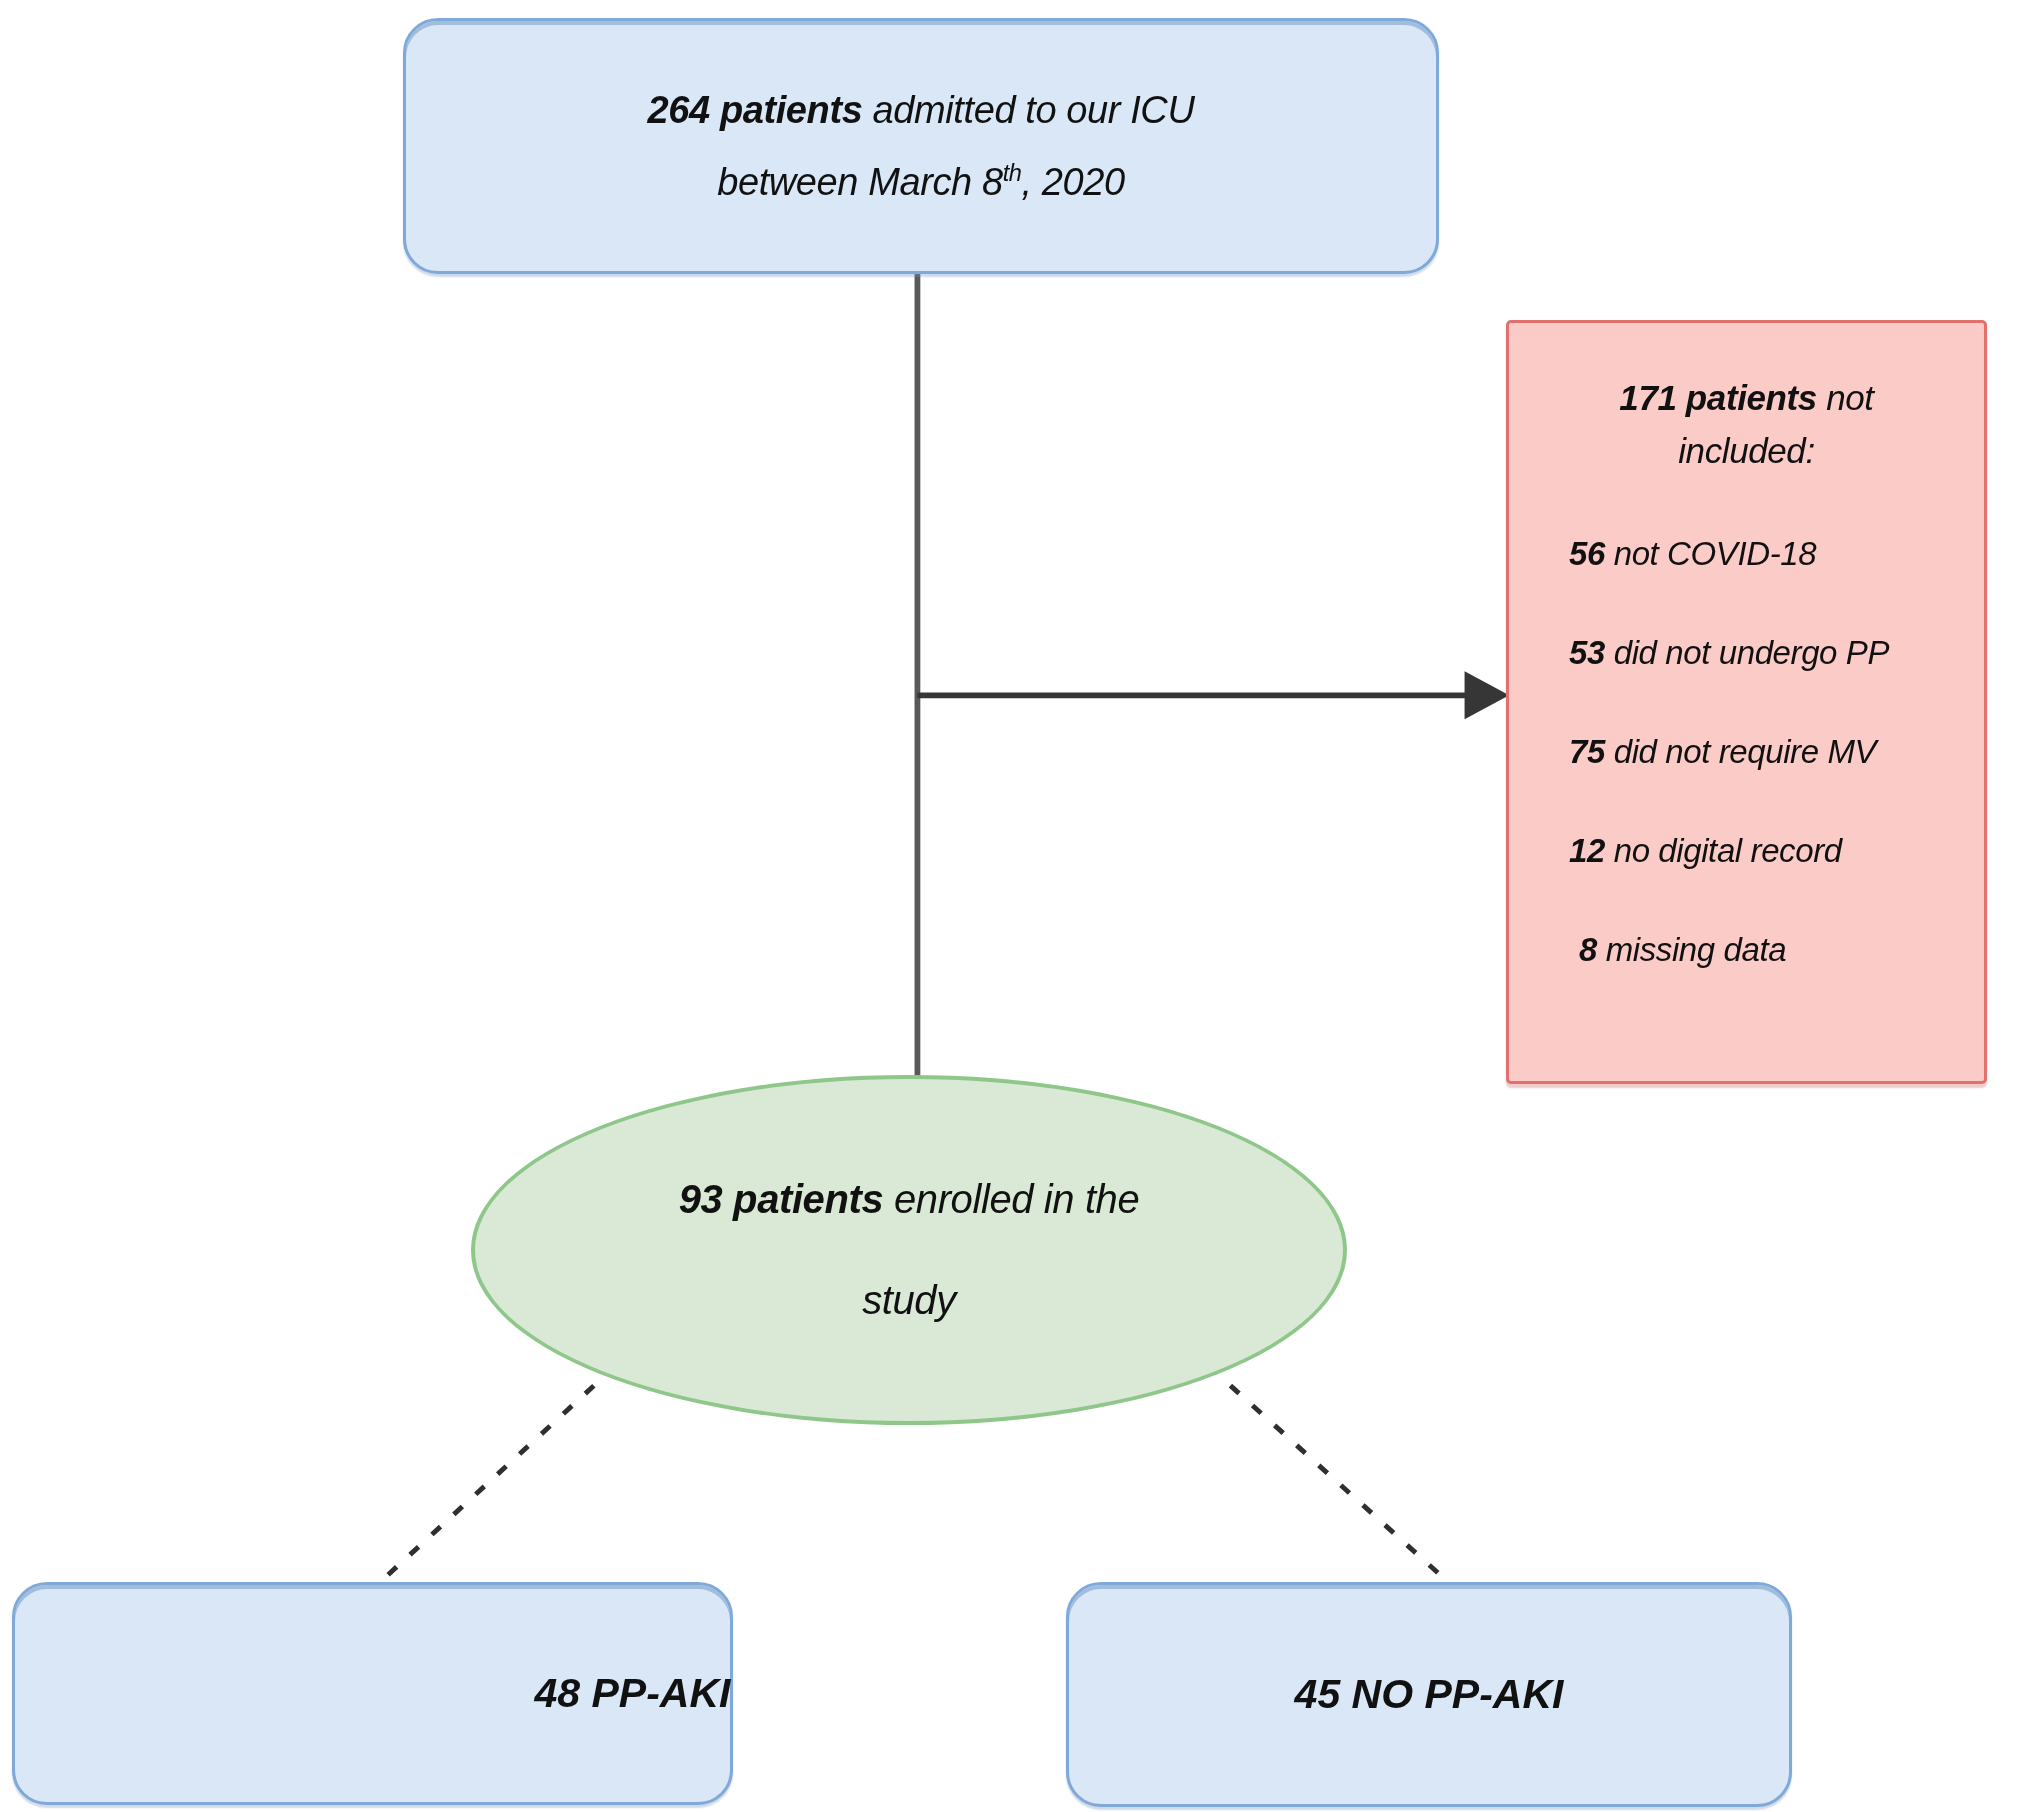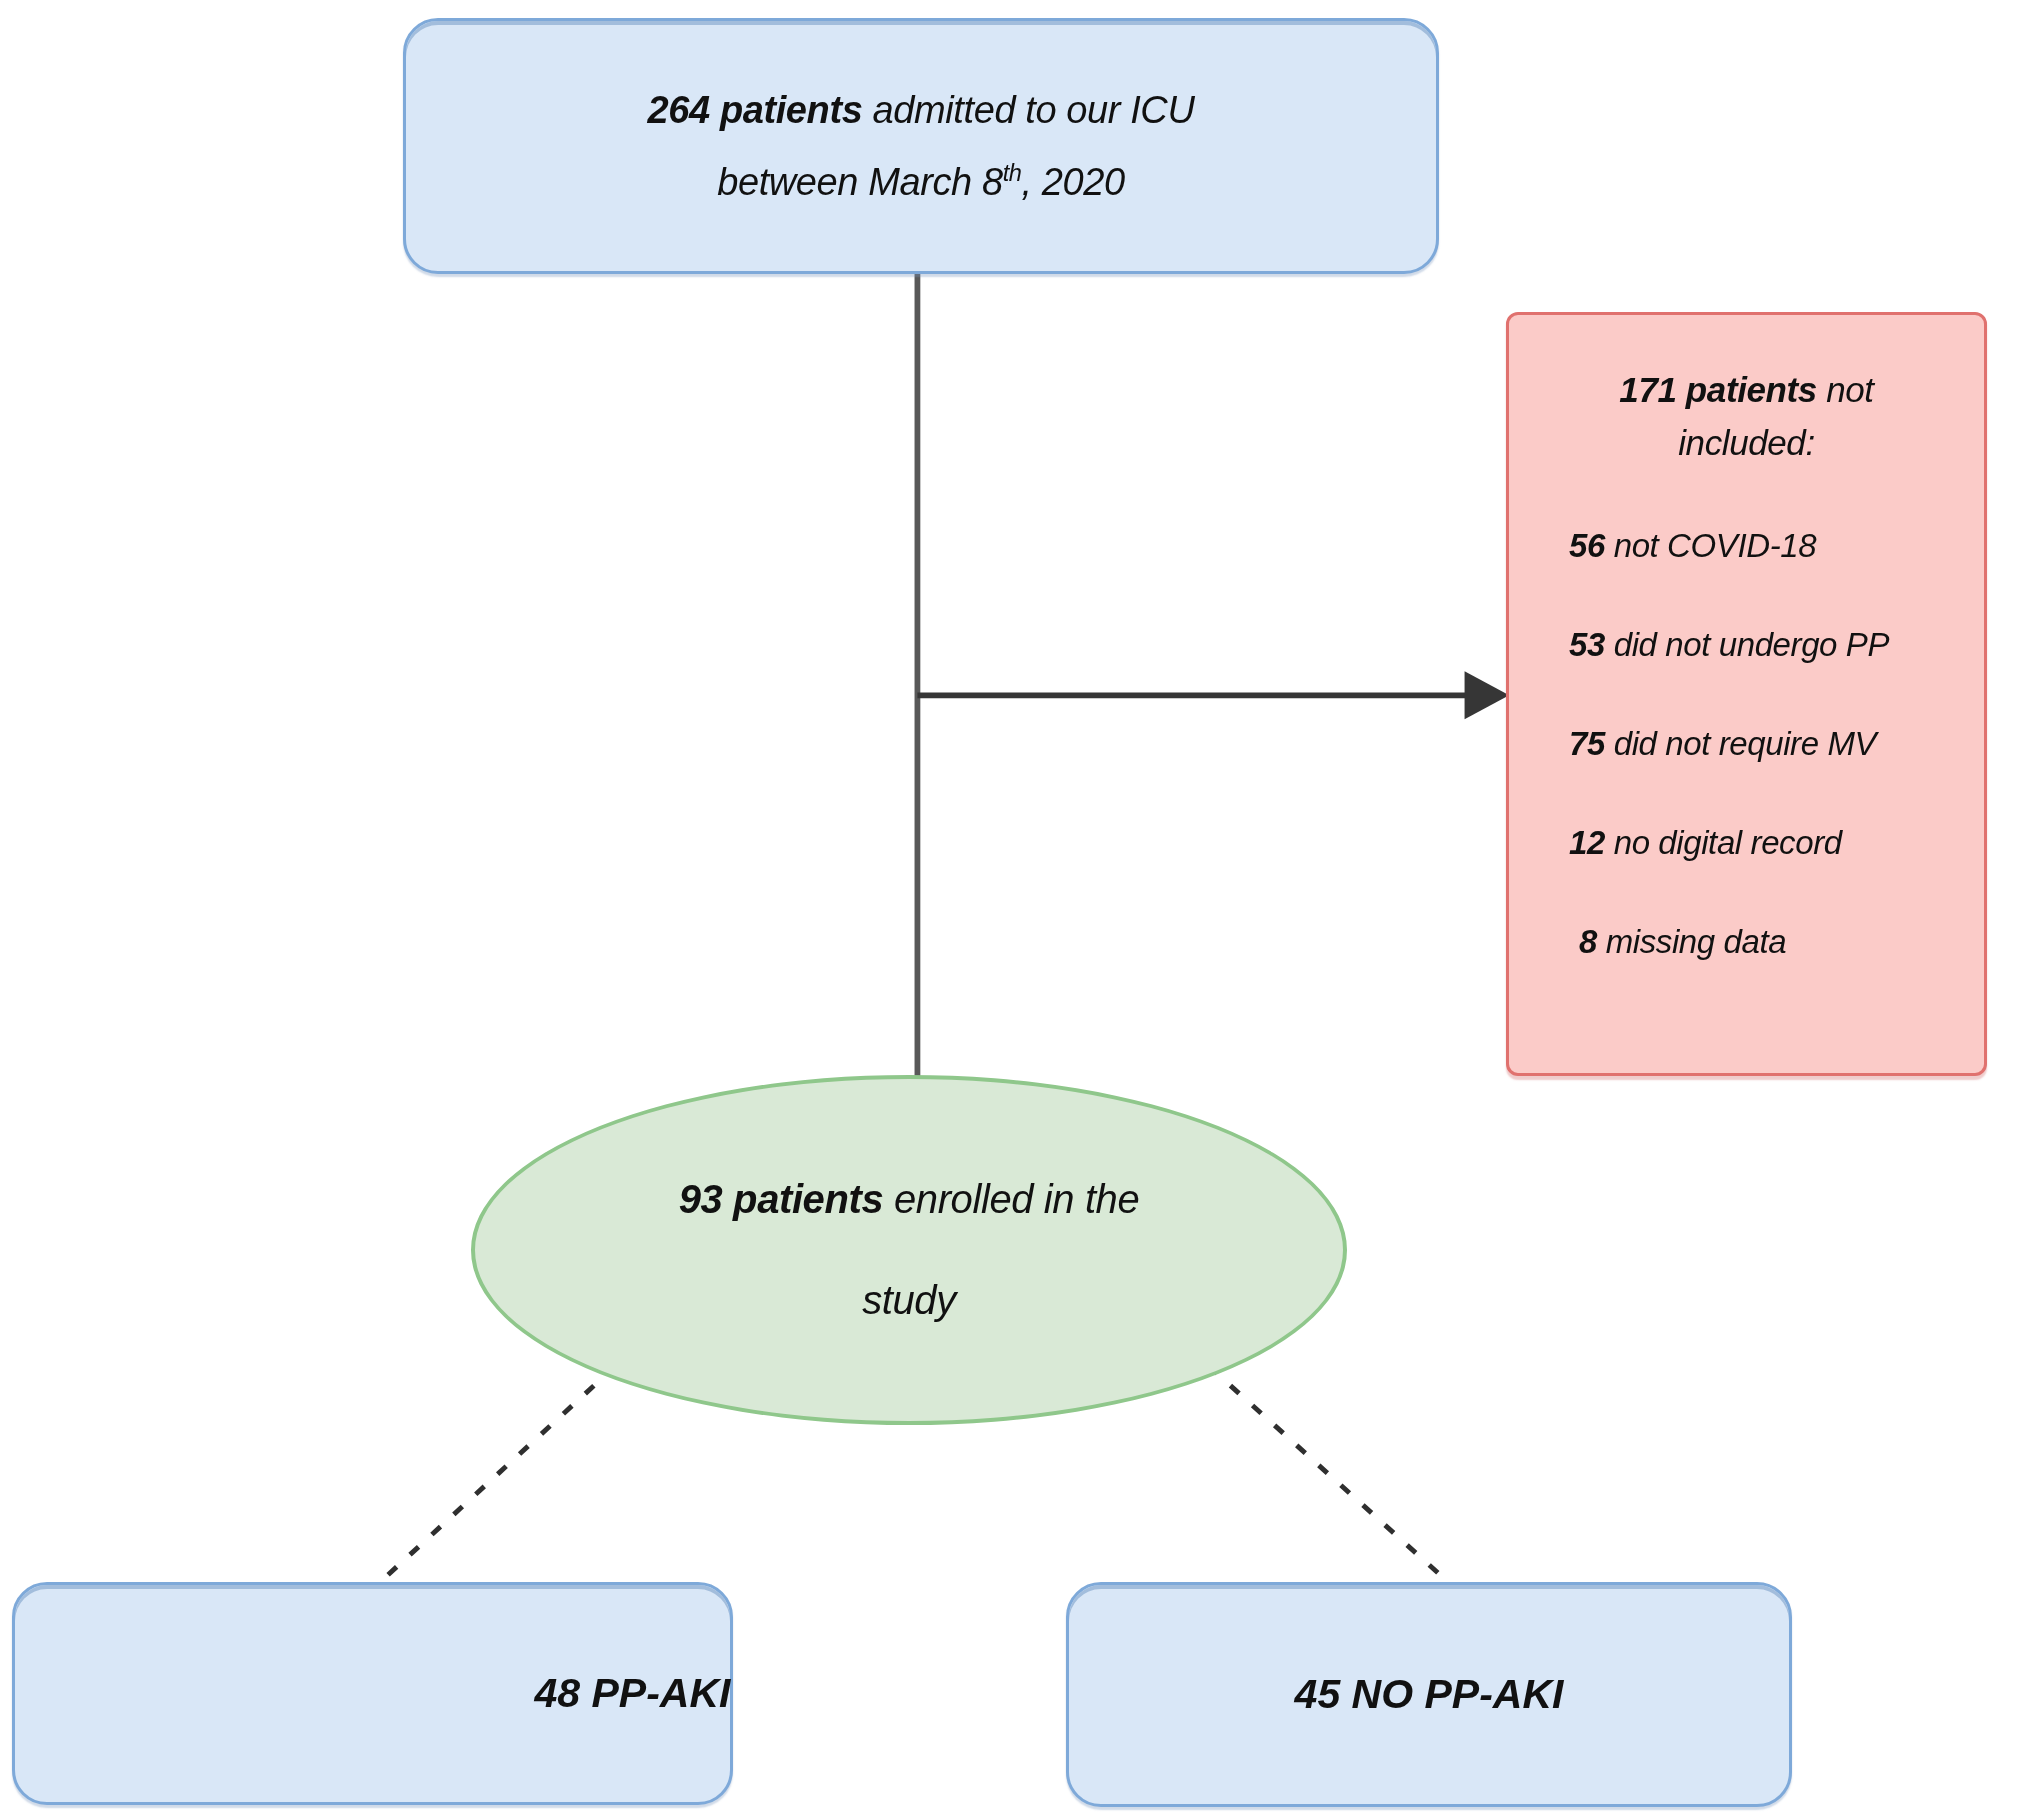--- a/index.html
+++ b/index.html
@@ -25,24 +25,24 @@
     background:var(--blue-fill);
     border:3.3px solid var(--blue-border);
     border-radius:35px;
     box-shadow:inset 0 4.1px 0 rgba(96,138,187,0.45), 0 2.5px 1.7px rgba(120,150,190,0.35);
   }
   .screened{left:403px;top:18px;width:1036px;height:256px;font-size:38px;line-height:72px;}
   .screened b,.pink b,.ellipse b{font-weight:700;}
   sup{font-size:0.62em;vertical-align:super;line-height:0;}
 
   .pink{
-    left:1506px;top:312px;width:481px;height:764px;
+    left:1506px;top:320px;width:481px;height:764px;
     background:var(--pink-fill);
     border:3.3px solid var(--pink-border);
-    border-radius:12px;
+    border-radius:5px;
     box-shadow:0 3.3px 1.7px rgba(210,110,110,0.35);
     justify-content:flex-start;
     padding:48px 25px 25px 25px;
     font-size:33px;
   }
   .pink .title{font-size:35px;line-height:53px;text-align:center;margin-bottom:58px;}
   .pink .list{align-self:stretch;text-align:left;padding-left:35px;}
   .pink .list .item{margin-bottom:61px;line-height:38px;white-space:pre;}
   .pink .list .item:last-child{padding-left:10px;}
   .pink .item b{font-weight:700;}

